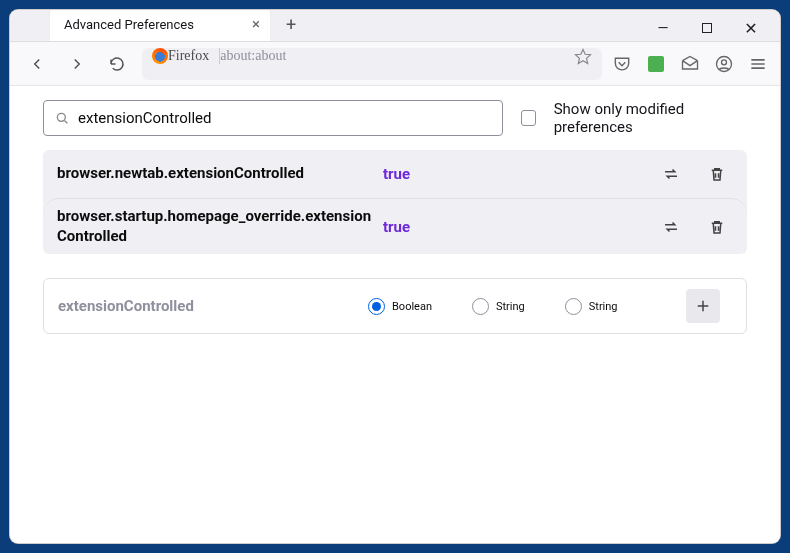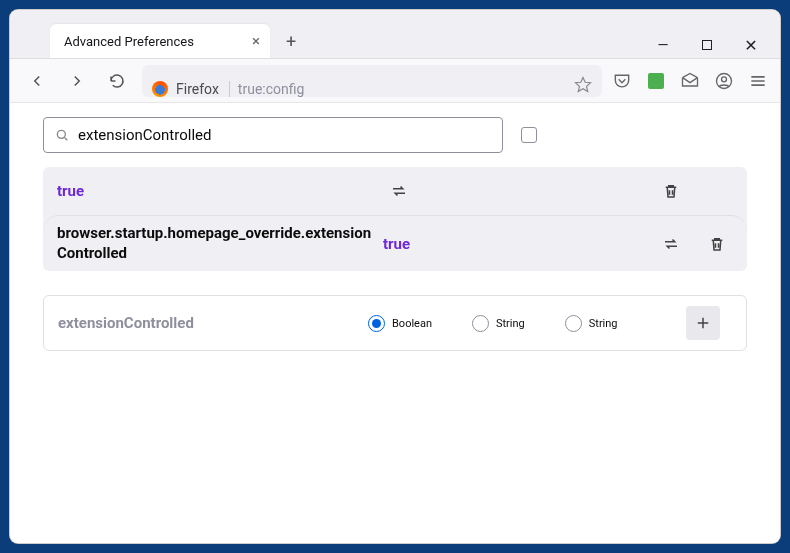--- a/index.html
+++ b/index.html
@@ -18,21 +18,21 @@
       right: 10px;
       bottom: 10px;
       background: #f9f9fb;
       border-radius: 8px;
       display: flex;
       flex-direction: column;
       overflow: hidden;
       box-shadow: 0 0 0 1px #ccc;
     }
     .tabbar {
-      height: 49px;
+      height: 32px;
       background: #f0f0f4;
       display: flex;
       align-items: flex-end;
       padding-left: 40px;
       padding-right: 8px;
       border-bottom: 1px solid #ddd;
     }
     .tab {
       height: 34px;
       background: #fff;
@@ -78,24 +78,24 @@
       display: flex; align-items: center; justify-content: center;
       color: #555; border-radius: 4px; cursor: pointer;
     }
     .nav-btn svg { width: 18px; height: 18px; }
     .urlbar {
       flex: 1;
       height: 32px;
       background: #f0f0f4;
       border-radius: 6px;
       display: flex;
-      align-items: flex-end;
+      align-items: flex-start;
       padding: 0 10px;
-      gap: 8px;
       font-size: 14px;
+      font-family: Liberation Serif, serif;
     }
     .fxlogo {
       width: 16px; height: 16px; border-radius: 50%;
       background: radial-gradient(circle at 50% 55%, #3a7bd5 0 40%, transparent 41%),
                   conic-gradient(from 200deg, #ff9500, #ff4f00, #ff9500);
     }
     .urlhost { color: #4b4b4b; border-right: 1px solid #ccc; padding-right: 10px; }
     .urlpath { color: #8f8f9d; }
     .star { margin-left:auto; color:#888; }
     .tool-icons { display:flex; gap:14px; align-items:center; color:#666; }
@@ -193,21 +193,21 @@
         </svg>
     </div>
     <div class="nav-btn">
       <svg viewBox="0 0 24 24" fill="none" stroke="currentColor" stroke-width="2">
           <path d="M4 12a8 8 0 1 1 2.3 5.6M4 12V6m0 6h6"></path>
         </svg>
     </div>
     <div class="urlbar">
       <span class="fxlogo"></span>
       <span class="urlhost">Firefox</span>
-      <span class="urlpath">true:config</span>
+      <span class="urlpath">about:about</span>
       <span class="star">
         <svg width="18" height="18" viewBox="0 0 24 24" fill="none" stroke="currentColor" stroke-width="1.6">
             <path d="M12 2l2.9 6.4 7.1.6-5.3 4.8 1.6 7L12 17l-6.3 3.8 1.6-7L2 9l7.1-.6z"></path>
           </svg>
       </span>
     </div>
     <div class="tool-icons">
       <span>
         <svg viewBox="0 0 24 24" fill="none" stroke="currentColor" stroke-width="1.7">
             <path d="M4 5h16v6a8 8 0 0 1-16 0V5z"></path>
@@ -240,24 +240,26 @@
   <div class="content">
     <div class="searchrow">
       <div class="searchbox">
         <svg viewBox="0 0 24 24" fill="none" stroke="currentColor" stroke-width="2">
             <circle cx="11" cy="11" r="6"></circle>
             <path d="M20 20l-4-4"></path>
           </svg>
         <span>extensionControlled</span>
       </div>
       <span class="chk"></span>
+      <span class="chklabel">Show only modified preferences</span>
     </div>
 
     <div class="prefblock">
       <div class="prefrow">
+        <div class="prefname">browser.newtab.extensionControlled</div>
         <div class="prefval">true</div>
         <div class="iconbtn">
           <svg viewBox="0 0 24 24" fill="none" stroke="currentColor" stroke-width="2">
               <path d="M4 9h13l-3-3M20 15H7l3 3"></path>
             </svg>
         </div>
         <div class="iconbtn">
           <svg viewBox="0 0 24 24" fill="none" stroke="currentColor" stroke-width="2">
               <path d="M5 7h14M9 7V5h6v2M7 7l1 13h8l1-13M10 11v6M14 11v6"></path>
             </svg>

